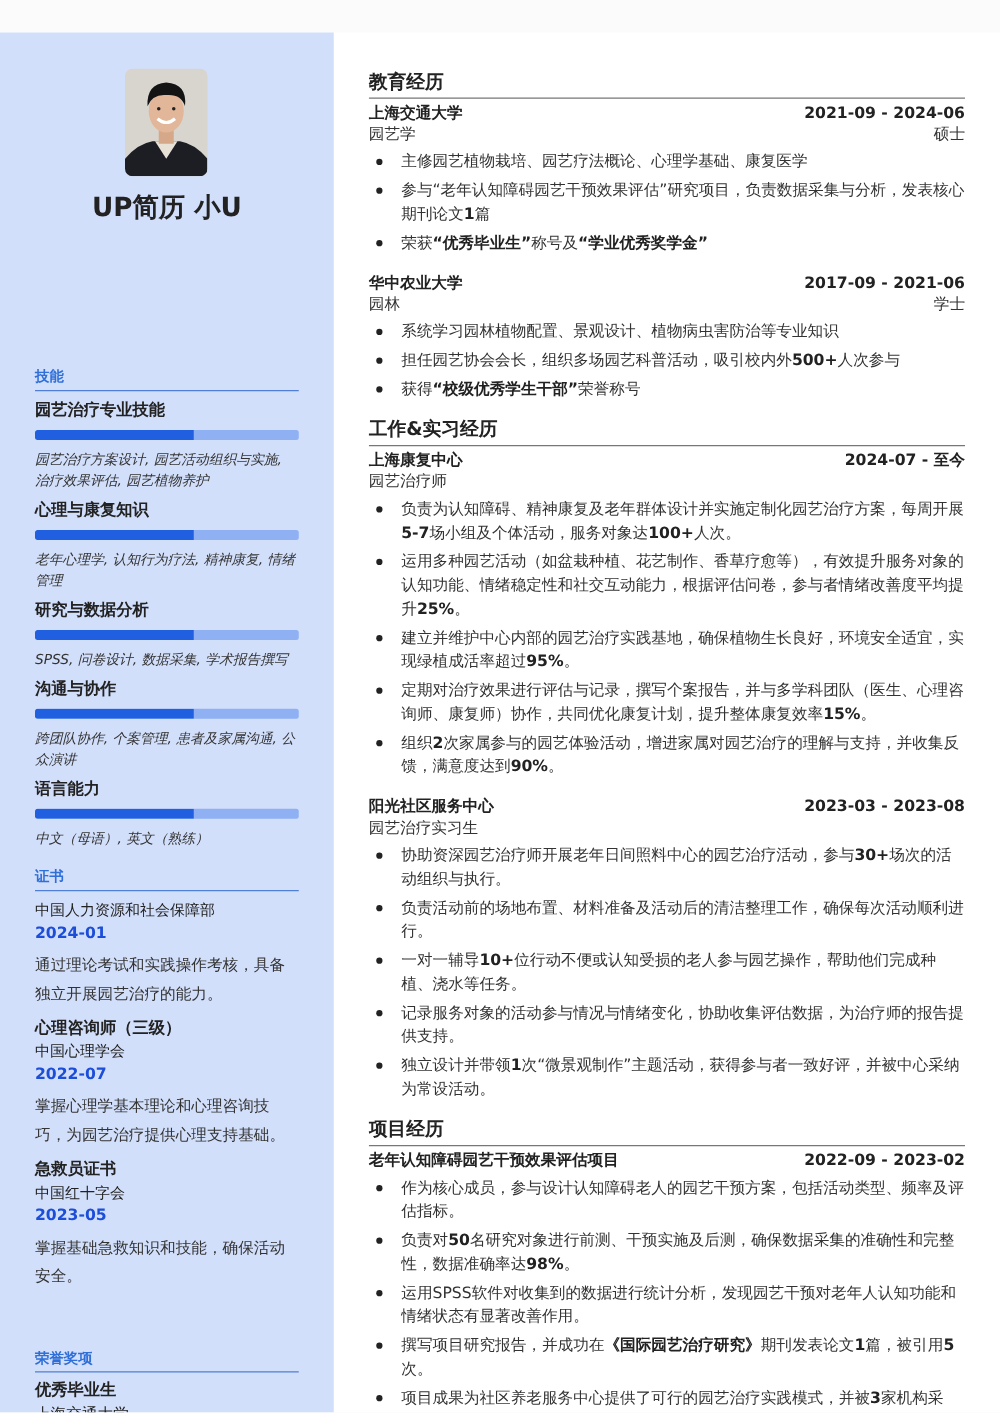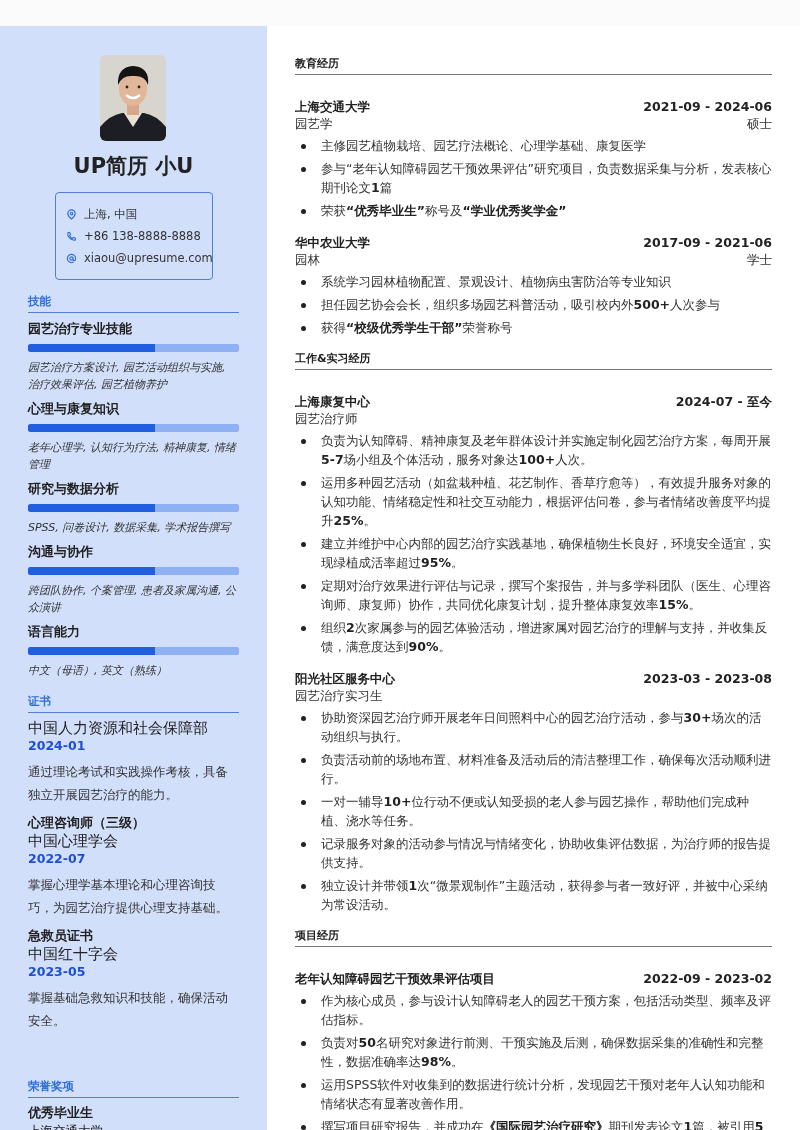--- a/index.html
+++ b/index.html
@@ -18,29 +18,29 @@
   .contact-row svg { width: 11px; height: 11px; margin-right: 7px; flex-shrink: 0; }
   .side-section { position: absolute; left: 28px; width: 211px; }
   .side-title { font-size: 11.5px; font-weight: bold; color: #2f6fd8; padding-bottom: 3px; border-bottom: 1.5px solid #4f7fd6; margin-bottom: 6px; }
   .skill { margin-bottom: 6px; }
   .skill-name { font-size: 13px; font-weight: bold; color: #222; line-height: 20px; }
   .skill-bar { height: 8px; border-radius: 2px; background: #8fb0f3; margin: 5px 0 7px 0; position: relative; overflow: hidden; }
   .skill-fill { position: absolute; left: 0; top: 0; height: 8px; background: #1f5fe0; border-radius: 2px 0 0 2px; }
   .skill-desc { font-size: 11px; color: #333; line-height: 17px; font-style: italic; }
   .cert { margin-bottom: 8px; }
   .cert-name { font-size: 13px; font-weight: bold; line-height: 18px; color: #222; }
-  .cert-org { font-size: 15px; line-height: 18px; color: #222; }
+  .cert-org { font-size: 12px; line-height: 18px; color: #222; }
   .cert-date { font-size: 12.5px; font-weight: bold; line-height: 18px; color: #1d4ed8; }
   .cert-desc { font-size: 12.5px; line-height: 23px; color: #333; margin-top: 5px; }
   .award-name { font-size: 13px; font-weight: bold; line-height: 18px; }
   .award-org { font-size: 12.5px; line-height: 18px; }
 
   
   .sec { margin-bottom: 10px; }
-  .sec-title { font-size: 11px; font-weight: bold; color: #222; padding-bottom: 3px; border-bottom: 1.5px solid #777; margin-bottom: 23px; }
+  .sec-title { font-size: 15px; font-weight: bold; color: #222; padding-bottom: 3px; border-bottom: 1.5px solid #777; margin-bottom: 2px; }
   .entry { margin-bottom: 14px; }
   .entry-head { display: flex; justify-content: space-between; align-items: baseline; }
   .entry-org { font-size: 12.5px; font-weight: bold; color: #222; line-height: 17px; }
   .entry-date { font-size: 12.5px; font-weight: bold; color: #222; line-height: 17px; }
   .entry-sub { display: flex; justify-content: space-between; font-size: 12.5px; color: #333; line-height: 17px; margin-bottom: 4px; }
   .bullets { list-style: none; }
   .bullets li { position: relative; padding-left: 26px; font-size: 12.5px; line-height: 19px; color: #333; margin-bottom: 4px; }
   .bullets li::before { content: ""; position: absolute; left: 6px; top: 8px; width: 5px; height: 5px; border-radius: 50%; background: #222; }
   .bullets b { color: #222; }
 </style>
@@ -60,42 +60,20 @@
         <rect x="27" y="46" width="12" height="14" fill="#d6a88a"></rect>
         <ellipse cx="33" cy="34" rx="14" ry="17" fill="#e2b699"></ellipse>
         <path d="M18 30 Q17 12 33 11 Q50 12 48 30 Q45 20 33 21 Q22 20 18 30 Z" fill="#141414"></path>
         <path d="M26 40 Q33 46 40 40" stroke="#fff" stroke-width="2.5" fill="none"></path>
         <circle cx="27" cy="32" r="1.4" fill="#222"></circle>
         <circle cx="39" cy="32" r="1.4" fill="#222"></circle>
       </svg>
     </div>
     <div class="name">UP简历 小U</div>
 
-    <div class="contact">
-      <div class="contact-row">
-        <svg viewBox="0 0 12 12">
-            <path d="M6 1 A4 4 0 0 1 10 5 C10 8 6 11 6 11 C6 11 2 8 2 5 A4 4 0 0 1 6 1 Z" fill="none" stroke="#2f6fd8" stroke-width="1.3"></path>
-            <circle cx="6" cy="5" r="1.4" fill="none" stroke="#2f6fd8" stroke-width="1.2"></circle>
-          </svg>
-        <span>上海, 中国</span>
-      </div>
-      <div class="contact-row">
-        <svg viewBox="0 0 12 12">
-            <path d="M2 2 L4 1.5 L5 4 L3.8 5 Q5 7.5 7 8.2 L8 7 L10.5 8 L10 10 Q5 10.5 2 5 Z" fill="none" stroke="#2f6fd8" stroke-width="1.2"></path>
-          </svg>
-        <span>+86 138-8888-8888</span>
-      </div>
-      <div class="contact-row">
-        <svg viewBox="0 0 12 12">
-            <circle cx="6" cy="6" r="1.8" fill="none" stroke="#2f6fd8" stroke-width="1.2"></circle>
-            <path d="M7.8 6 L7.8 7 Q7.8 8.4 9 8.4 Q10.5 8.4 10.5 6 A4.5 4.5 0 1 0 8.2 9.9" fill="none" stroke="#2f6fd8" stroke-width="1.2"></path>
-          </svg>
-        <span>xiaou@upresume.com</span>
-      </div>
-    </div>
 
     <div class="side-section" style="top:268px;">
       <div class="side-title">技能</div>
       <div id="skills-list">
           <div class="skill">
             <div class="skill-name">园艺治疗专业技能</div>
             <div class="skill-bar">
               <div class="skill-fill" style="width: 60%;"></div>
             </div>
             <div class="skill-desc">园艺治疗方案设计, 园艺活动组织与实施, 治疗效果评估, 园艺植物养护</div>

